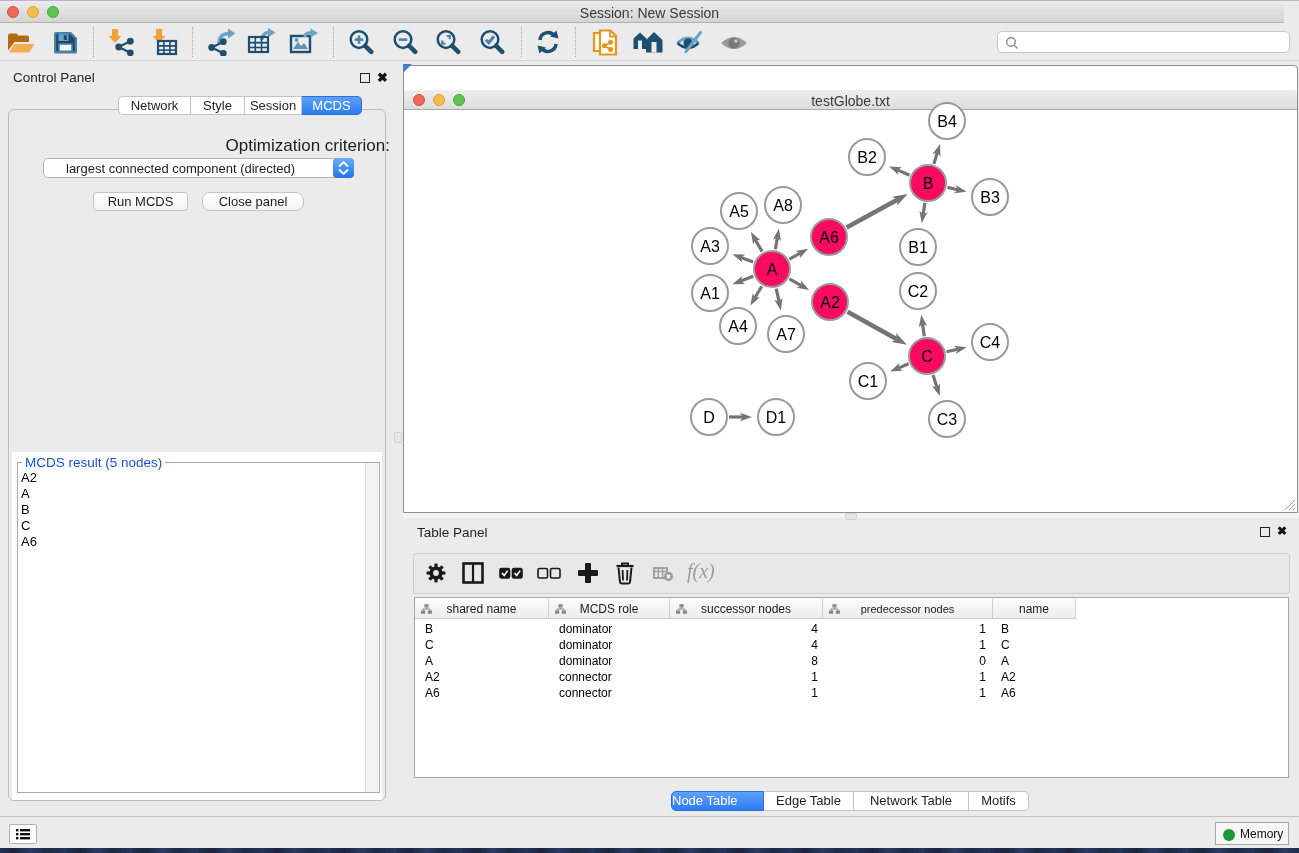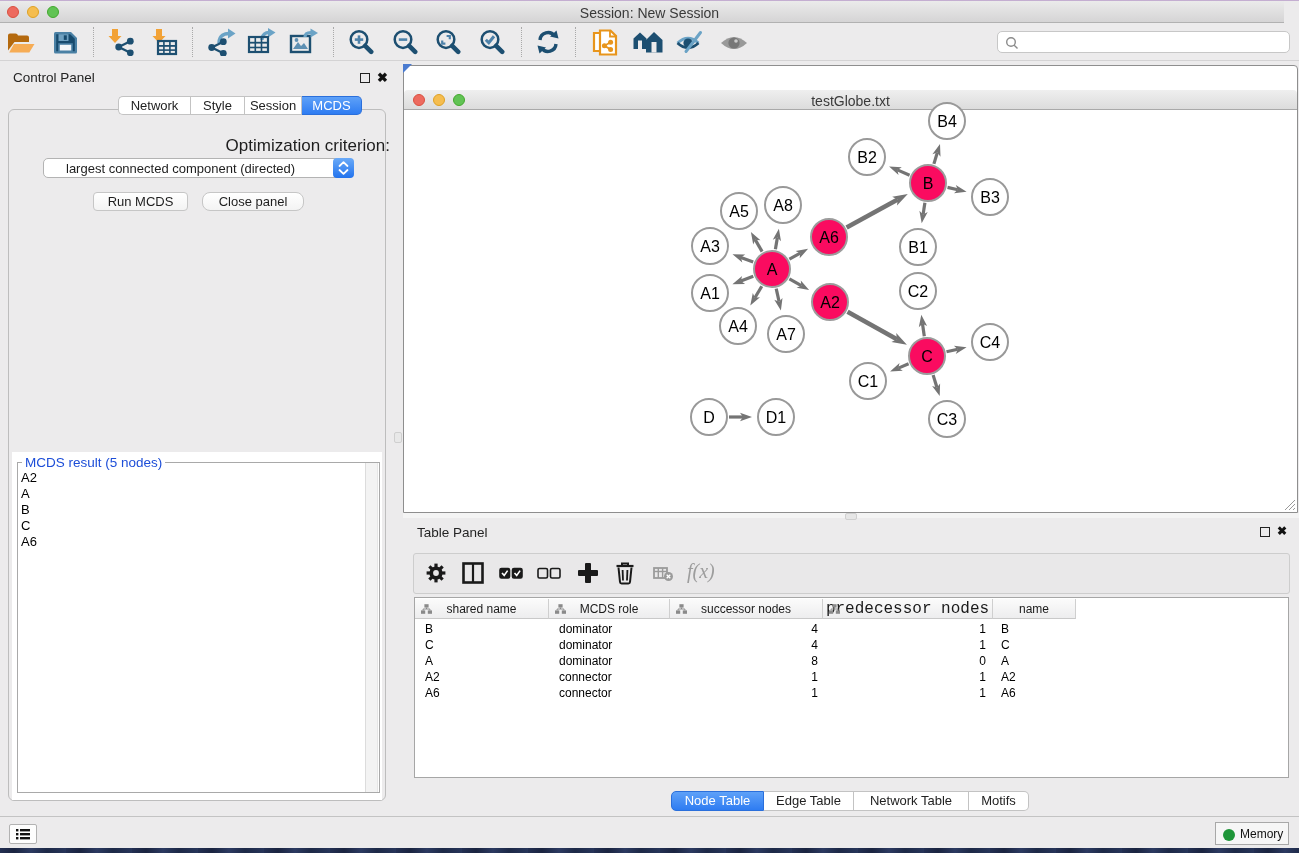--- a/index.html
+++ b/index.html
@@ -358,21 +358,21 @@
         <path d="M5.5 3.6 L5.5 5 M2.1 6.4 L2.1 5 L8.9 5 L8.9 6.4" stroke="#8a8a8a" stroke-width="1" fill="none"></path>
       </svg>MCDS role</div>
     <div style="position:relative;width:153px;height:20px;background:linear-gradient(#fbfbfb,#ededee);border-right:1px solid #cfcfcf;border-bottom:1px solid #c9c9c9;float:left;text-align:center;font-size:12px;color:#1a1a1a;line-height:20px;"><svg class="abs" style="left:6px;top:5px;" width="11" height="11" viewBox="0 0 11 11">
         <g fill="#8a8a8a">
           <rect x="3.4" y="0.2" width="4.2" height="3.4"></rect>
           <rect x="0" y="6.4" width="4.2" height="3.4"></rect>
           <rect x="6.8" y="6.4" width="4.2" height="3.4"></rect>
         </g>
         <path d="M5.5 3.6 L5.5 5 M2.1 6.4 L2.1 5 L8.9 5 L8.9 6.4" stroke="#8a8a8a" stroke-width="1" fill="none"></path>
       </svg>successor nodes</div>
-    <div style="position:relative;width:170px;height:20px;background:linear-gradient(#fbfbfb,#ededee);border-right:1px solid #cfcfcf;border-bottom:1px solid #c9c9c9;float:left;text-align:center;font-size:16px;color:#1a1a1a;line-height:20px;font-family:Liberation Mono, monospace;"><svg class="abs" style="left:6px;top:5px;" width="11" height="11" viewBox="0 0 11 11">
+    <div style="position:relative;width:170px;height:20px;background:linear-gradient(#fbfbfb,#ededee);border-right:1px solid #cfcfcf;border-bottom:1px solid #c9c9c9;float:left;text-align:center;font-size:11px;color:#1a1a1a;line-height:20px;"><svg class="abs" style="left:6px;top:5px;" width="11" height="11" viewBox="0 0 11 11">
         <g fill="#8a8a8a">
           <rect x="3.4" y="0.2" width="4.2" height="3.4"></rect>
           <rect x="0" y="6.4" width="4.2" height="3.4"></rect>
           <rect x="6.8" y="6.4" width="4.2" height="3.4"></rect>
         </g>
         <path d="M5.5 3.6 L5.5 5 M2.1 6.4 L2.1 5 L8.9 5 L8.9 6.4" stroke="#8a8a8a" stroke-width="1" fill="none"></path>
       </svg>predecessor nodes</div>
     <div style="position:relative;width:83px;height:20px;background:linear-gradient(#fbfbfb,#ededee);border-right:1px solid #cfcfcf;border-bottom:1px solid #c9c9c9;float:left;text-align:center;font-size:12px;color:#1a1a1a;line-height:20px;">name</div>
   </div>
 <div class="abs" id="tbody" style="left:415px;top:621px;width:875px;">
@@ -397,21 +397,21 @@
     <div class="abs" style="left:408px;top:48px;width:163px;height:16px;font-size:12px;color:#000;line-height:16px;text-align:right;">1</div>
     <div class="abs" style="left:586px;top:48px;height:16px;font-size:12px;color:#000;line-height:16px;">A2</div>
     <div class="abs" style="left:10px;top:64px;height:16px;font-size:12px;color:#000;line-height:16px;">A6</div>
     <div class="abs" style="left:144px;top:64px;height:16px;font-size:12px;color:#000;line-height:16px;">connector</div>
     <div class="abs" style="left:255px;top:64px;width:148px;height:16px;font-size:12px;color:#000;line-height:16px;text-align:right;">1</div>
     <div class="abs" style="left:408px;top:64px;width:163px;height:16px;font-size:12px;color:#000;line-height:16px;text-align:right;">1</div>
     <div class="abs" style="left:586px;top:64px;height:16px;font-size:12px;color:#000;line-height:16px;">A6</div>
   </div>
 
 <div class="abs" id="bottabs" style="left:671px;top:791px;height:20px;display:flex;font-size:13px;">
-  <div style="width:93px;background:linear-gradient(#5ea1f8,#2e7cf2);border:1px solid #2a6fdb;border-radius:5px 0 0 5px;text-align:center;line-height:18px;color:#fff;">Node Table</div>
+  <div style="width:93px;background:linear-gradient(#5ea1f8,#2e7cf2);border:1px solid #2a6fdb;border-radius:5px 0 0 5px;line-height:18px;color:#fff;">Node Table</div>
   <div style="width:90px;background:#fff;border:1px solid #c3c3c3;border-left:none;text-align:center;line-height:18px;color:#222;">Edge Table</div>
   <div style="width:115px;background:#fff;border:1px solid #c3c3c3;border-left:none;text-align:center;line-height:18px;color:#222;">Network Table</div>
   <div style="width:60px;background:#fff;border:1px solid #c3c3c3;border-left:none;border-radius:0 5px 5px 0;text-align:center;line-height:18px;color:#222;">Motifs</div>
 </div>
 
 <div class="abs" style="left:0;top:816px;width:1299px;height:33px;background:#ecebec;border-top:1px solid #c3c3c3;"></div>
 <div class="abs" style="left:9px;top:824px;width:28px;height:20px;background:#fdfdfd;border:1px solid #b2b2b2;border-radius:2px;">
   <svg width="26" height="18" viewBox="0 0 26 18">
       <g fill="#111">
         <rect x="6" y="4" width="2.4" height="2.4"></rect>

